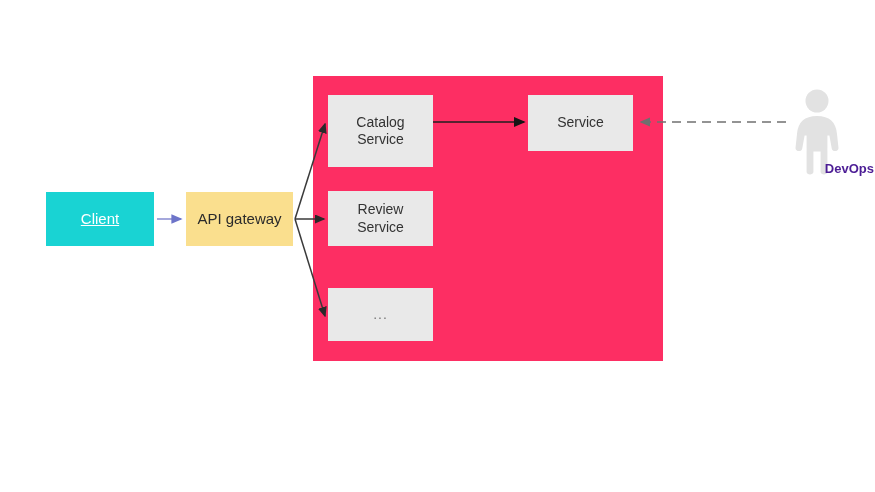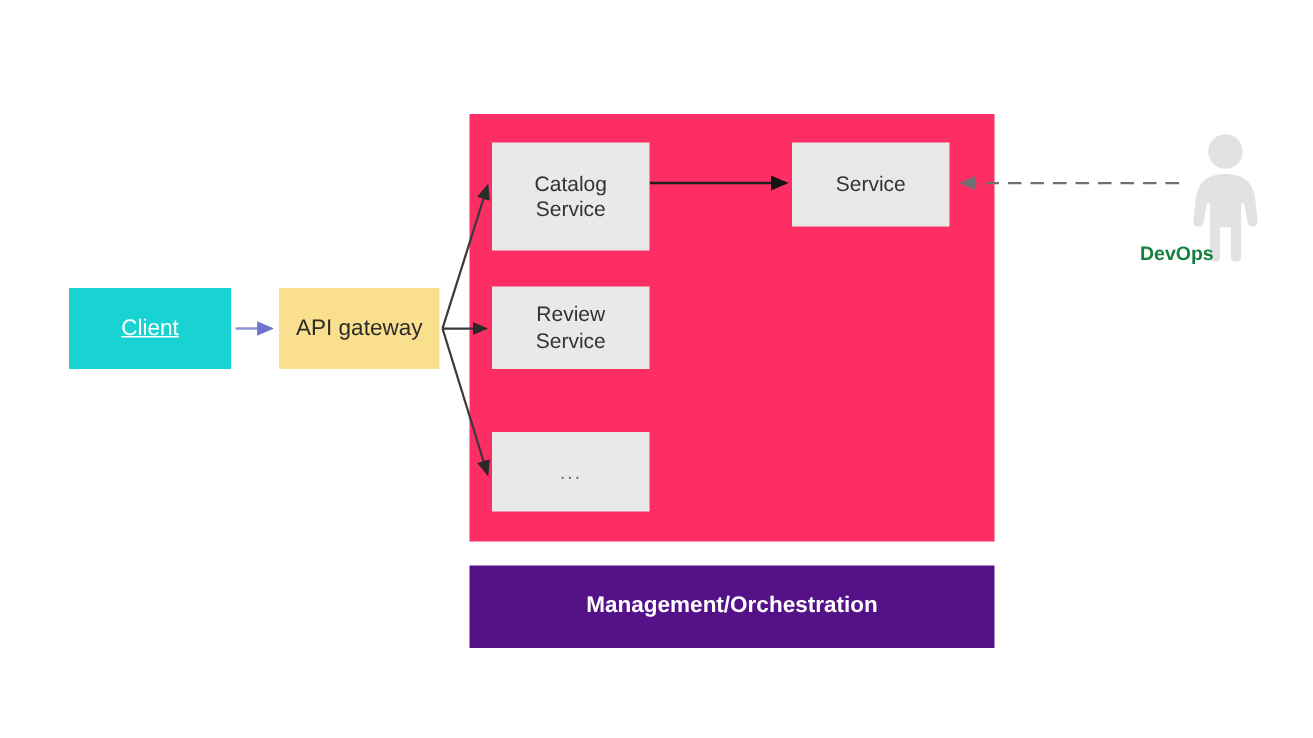--- a/index.html
+++ b/index.html
@@ -116,24 +116,24 @@
     left: 786px;
     top: 88px;
     width: 62px;
     height: 88px;
   }
   #devops-label {
     position: absolute;
     left: 760px;
     top: 161px;
     width: 114px;
-    text-align: left;
+    text-align: right;
     font-size: 13px;
     font-weight: bold;
-    color: #15803d;
+    color: #4c1d95;
   }
 
   
   #connectors {
     position: absolute;
     left: 0;
     top: 0;
     width: 875px;
     height: 492px;
     pointer-events: none;
@@ -194,23 +194,20 @@
   </div>
 
   <div class="node svc" id="ellipsis-service-box">
     <span class="node-label">...</span>
   </div>
 
   <div class="node svc" id="service-box">
     <span class="node-label">Service</span>
   </div>
 
-  <div class="node" id="management-bar">
-    <span class="node-label">Management/Orchestration</span>
-  </div>
 
   <svg id="devops-actor" viewBox="0 0 62 88" xmlns="http://www.w3.org/2000/svg">
     <circle cx="31" cy="13" r="11.5" fill="#e2e2e2"></circle>
     <path d="M31 28
              C18.5 28 12 34 11 46
              L9.5 60
              C9.2 63.5 15.5 64.4 16.2 60.8
              L18.6 47.5
              L20.6 47.5
              L20.6 84

